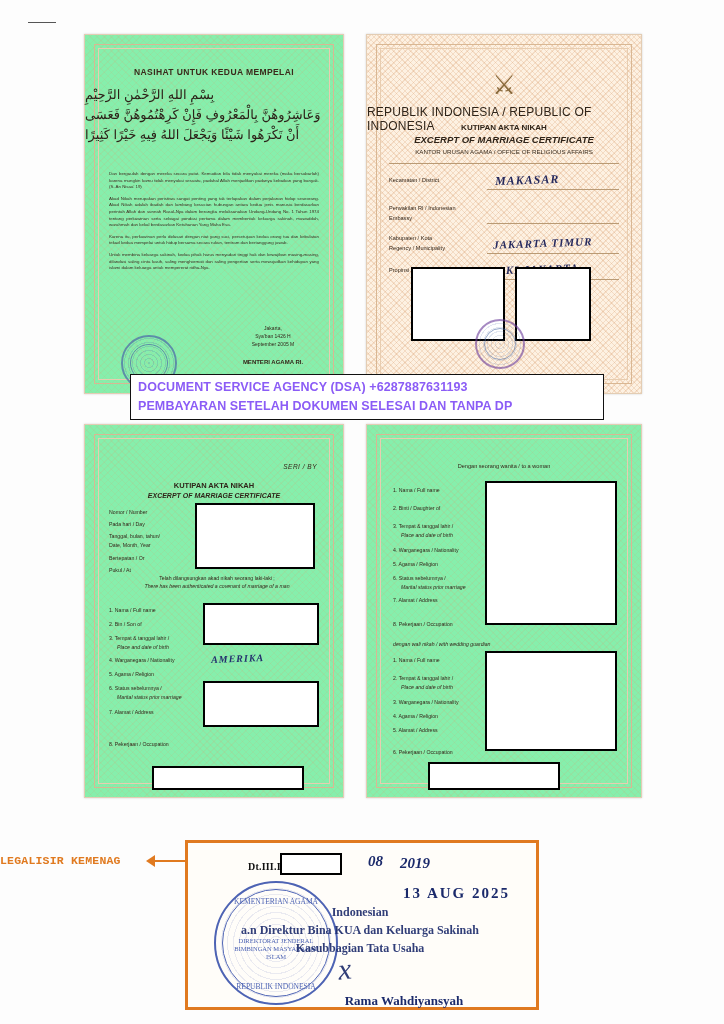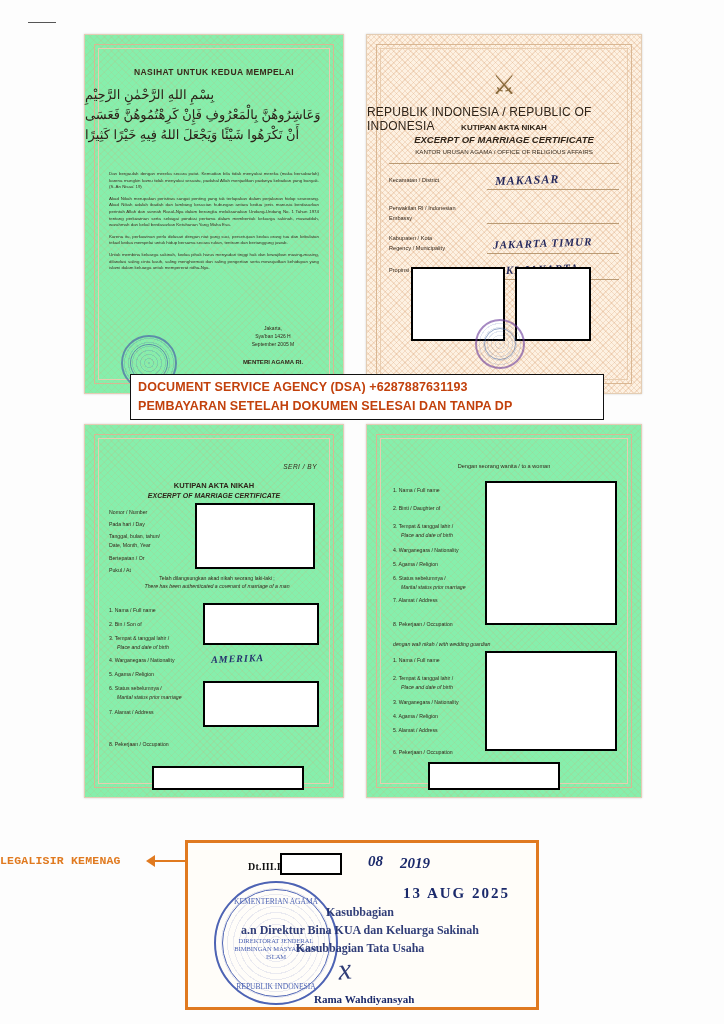--- a/index.html
+++ b/index.html
@@ -102,21 +102,21 @@
   .redact{position:absolute;background:#ffffff;border:2px solid #000000;}
 
   
   #banner{
     position:absolute;left:130px;top:374px;width:474px;height:46px;
     background:#ffffff;border:1px solid #111;
     display:flex;flex-direction:column;justify-content:center;padding-left:7px;
     box-sizing:border-box;
   }
   #banner div{
-    color:#c2410c;font-weight:bold;font-size:12.5px;line-height:1.55;
+    color:#8b5cf6;font-weight:bold;font-size:12.5px;line-height:1.55;
     letter-spacing:.1px;
   }
 
   
   #kutipan{left:84px;top:424px;width:258px;height:372px;}
   .seri{
     position:absolute;right:26px;top:38px;font-size:6.5px;font-style:italic;
     color:#33261a;letter-spacing:.5px;
   }
   .kut-t1{
@@ -173,22 +173,22 @@
     position:absolute;left:46px;top:60px;width:252px;text-align:center;
     color:#1b2a6b;font-family:"Liberation Serif", serif;font-weight:bold;
     font-size:12px;line-height:1.5;opacity:.9;
   }
   .signature{
     position:absolute;left:150px;top:104px;width:110px;height:42px;
     color:#1b2a6b;font-size:30px;font-family:"Liberation Serif", serif;
     font-style:italic;transform:rotate(-6deg);opacity:.9;
   }
   .sig-name2{
-    position:absolute;left:126px;top:150px;width:180px;text-align:left;
-    font-family:"Liberation Serif", serif;font-weight:bold;font-size:11px;color:#1b2a6b;
+    position:absolute;left:126px;top:150px;width:180px;text-align:center;
+    font-family:"Liberation Serif", serif;font-weight:bold;font-size:13px;color:#1b2a6b;
   }
   .arrow-label{
     position:absolute;left:0px;top:854px;width:180px;
     color:#e07a20;font-weight:bold;font-size:11.5px;letter-spacing:.2px;font-family:Liberation Mono, monospace;
   }
   .arrow-line{
     position:absolute;left:148px;top:860px;width:38px;height:2px;background:#e07a20;
   }
   .arrow-head{
     position:absolute;left:146px;top:855px;width:0;height:0;
@@ -366,21 +366,21 @@
 
     <div class="date-stamp">13 AUG 2025</div>
 
     <div class="blue-seal">
       <div class="seal-text" style="top:14px;font-size:7.5px;">KEMENTERIAN AGAMA</div>
       <div class="seal-text" style="top:54px;font-size:6.5px;line-height:1.2;padding:0 16px;box-sizing:border-box;">DIREKTORAT JENDERAL BIMBINGAN MASYARAKAT ISLAM</div>
       <div class="seal-text" style="bottom:12px;font-size:7.5px;">REPUBLIK INDONESIA</div>
     </div>
 
     <div class="seal-center">
-      <div>Kasubbagian</div>
+      <div>Indonesian</div>
       <div>a.n Direktur Bina KUA dan Keluarga Sakinah</div>
       <div>Kasubbagian Tata Usaha</div>
     </div>
 
     <div class="signature">x</div>
     <div class="sig-name2">Rama Wahdiyansyah</div>
 
     <div class="redact" style="left:92px;top:10px;width:58px;height:18px;"></div>
   </div>
 

